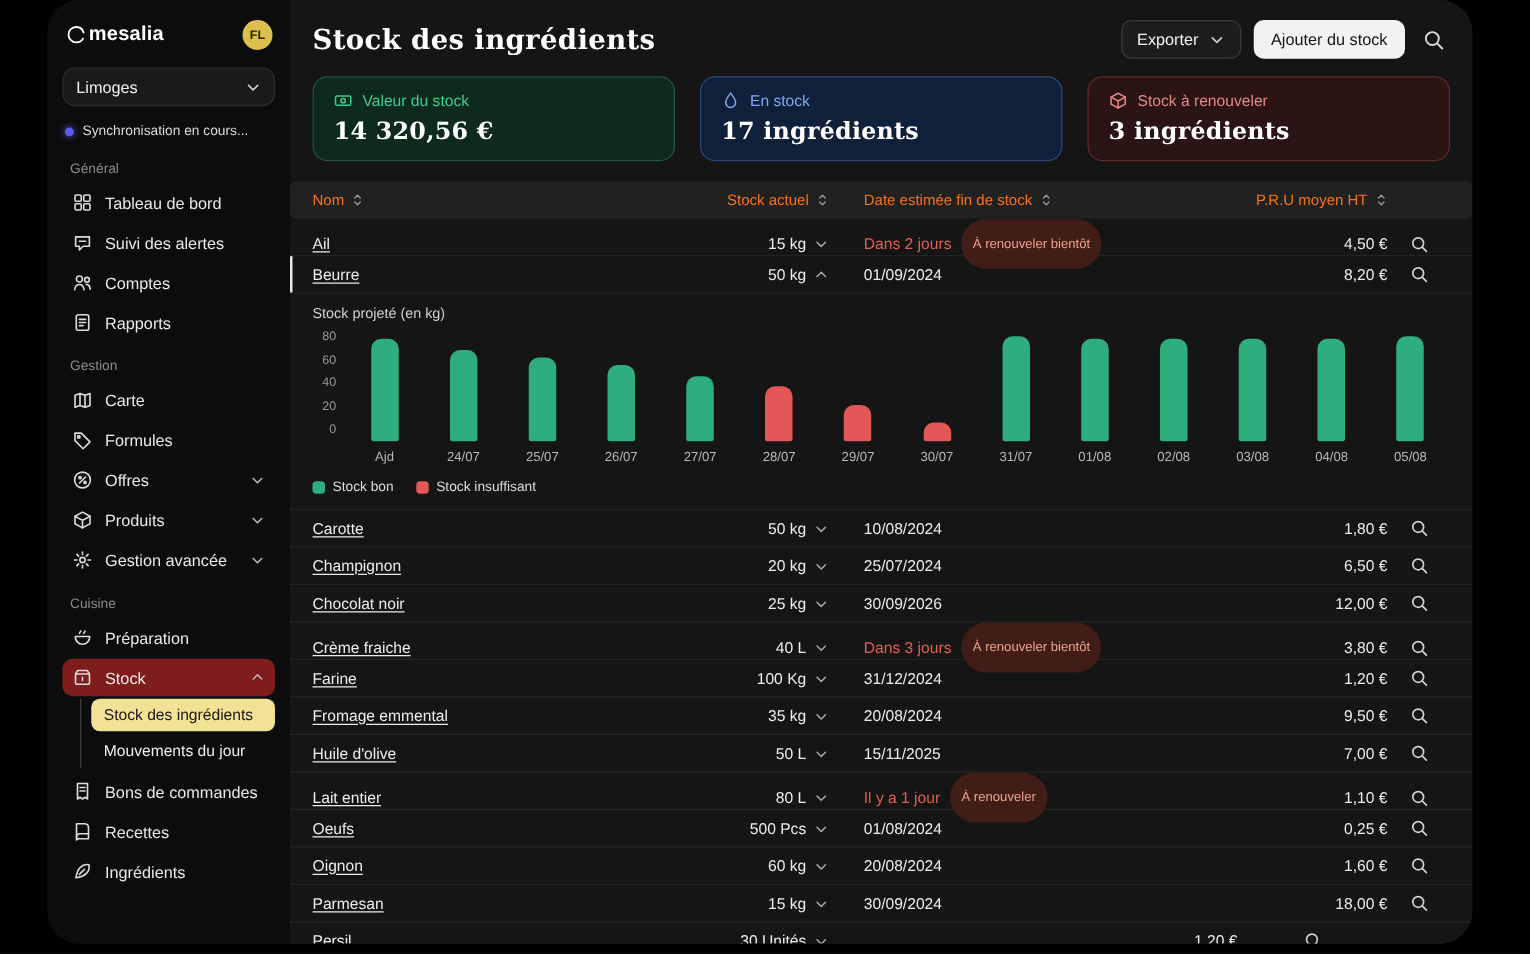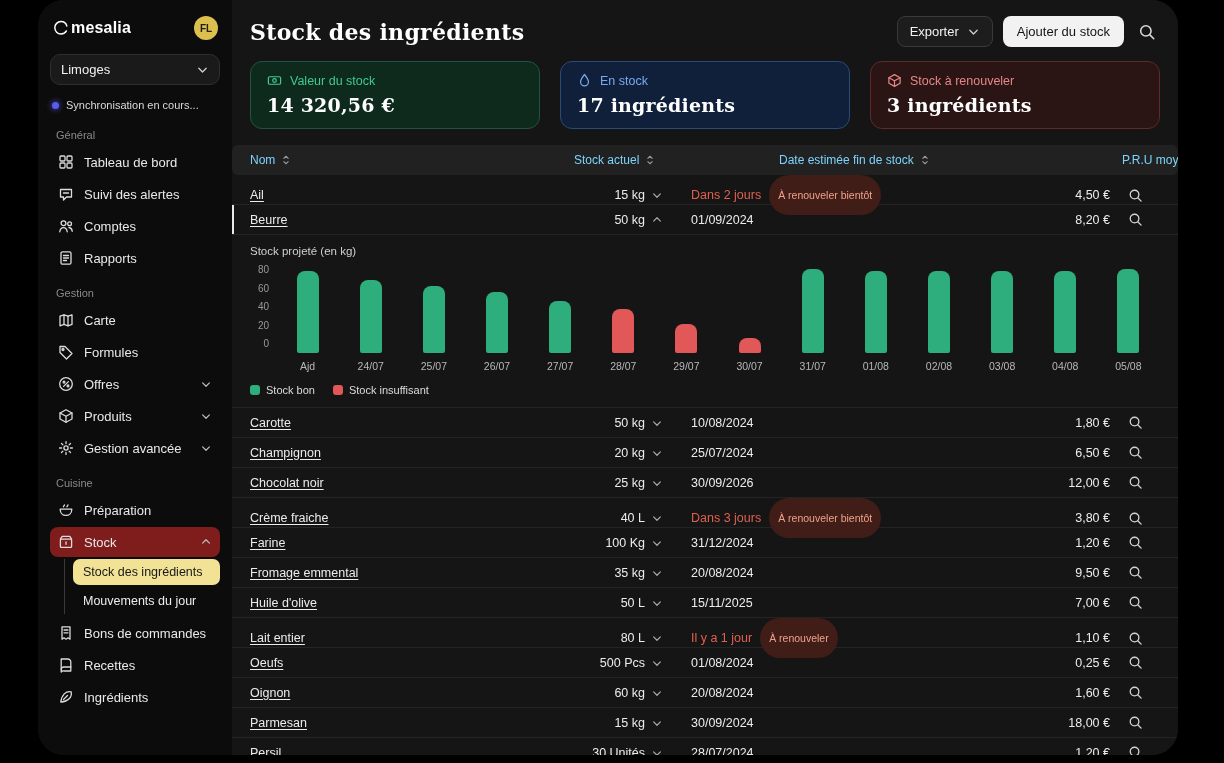--- a/index.html
+++ b/index.html
@@ -47,24 +47,24 @@
   .stat-icon { display:flex; }
   .stat-value { font-family:"DejaVu Serif", serif; font-size:19px; font-weight:700; color:#fff; letter-spacing:.2px; }
   .t-green { background:#0d2a1d; border-color:#215440; }
   .t-green .stat-head { color:#41cb8e; }
   .t-blue { background:#10203a; border-color:#2c4a78; }
   .t-blue .stat-head { color:#79a9f0; }
   .t-red { background:#2b1414; border-color:#5e2a2a; }
   .t-red .stat-head { color:#e58787; }
   
   .table { flex:1; overflow:hidden; }
-  .thead { display:grid; grid-template-columns:280px 133px 327px 120px 50px; align-items:center; background:#212121; height:30px; font-size:12px; color:#7dd3fc; padding:0 18px; border-radius:6px;gap:44px; }
+  .thead { display:grid; grid-template-columns:280px 133px 327px 120px 50px; align-items:center; background:#212121; height:30px; font-size:12px; color:#f97316; padding:0 18px; border-radius:6px; }
   .th { display:flex; align-items:center; gap:6px; cursor:pointer; }
   .th svg { color:#9a9a9a; }
-  .th.right { }
+  .th.right { justify-content:flex-end; }
   .th.date { padding-left:28px; }
   .trow { display:grid; grid-template-columns:280px 133px 327px 120px 50px; align-items:center; height:30px; border-bottom:1px solid #242424; font-size:12.5px; color:#ececec; padding:0 18px; position:relative; }
   .trow.row-active::before { content:""; position:absolute; left:0; top:0; bottom:0; width:2px; background:#e9e9e9; }
   .name-cell { text-decoration:underline; text-underline-offset:2px; cursor:pointer; }
   .stock-cell { display:flex; justify-content:flex-end; align-items:center; gap:6px; cursor:pointer; }
   .stock-cell .chev { color:#a8a8a8; display:flex; }
   .date-cell { padding-left:28px; display:flex; align-items:center; gap:8px; }
   .alert-text { color:#e0604f; }
   .badge { background:#401d16; color:#efa18d; font-size:10.5px; padding:14px 9px; border-radius:999px; white-space:nowrap; }
   .price-cell { text-align:right; }
@@ -728,23 +728,20 @@
           <div class="trow">
             <div class="cell name-cell">Persil</div>
             <div class="cell stock-cell">
               <span>30 Unités</span>
               <span class="chev">
                 <svg width="12" height="12" viewBox="0 0 16 16" fill="none" stroke="currentColor" stroke-width="1.6" stroke-linecap="round" stroke-linejoin="round">
                   <path d="M3.5 6.5L8 11l4.5-4.5"></path>
                 </svg>
               </span>
             </div>
-            <div class="cell date-cell">
-              <span>28/07/2024</span>
-            </div>
             <div class="cell price-cell">1,20 €</div>
             <div class="cell icon-cell">
               <svg width="15" height="15" viewBox="0 0 16 16" fill="none" stroke="currentColor" stroke-width="1.4" stroke-linecap="round">
                 <circle cx="7" cy="7" r="4.6"></circle>
                 <path d="M10.6 10.6L14 14"></path>
               </svg>
             </div>
           </div>
         </div>
     </div>

